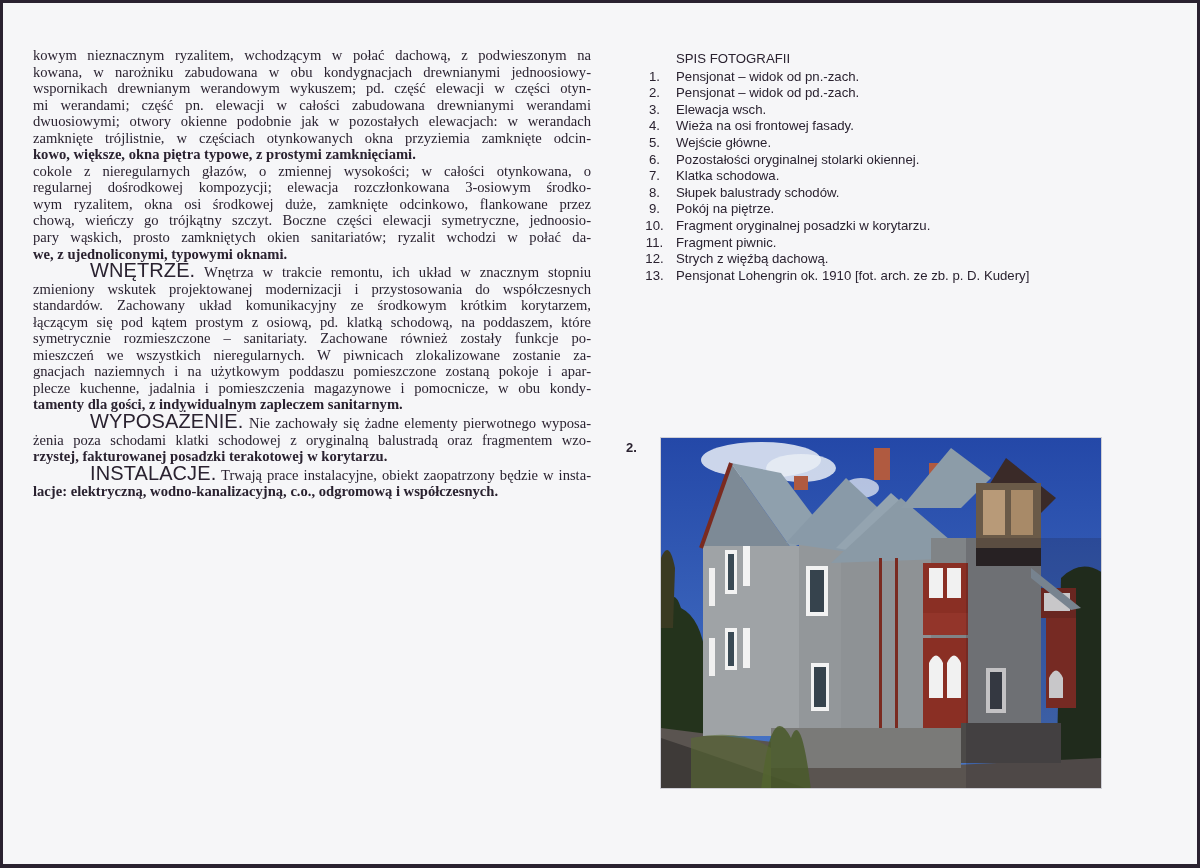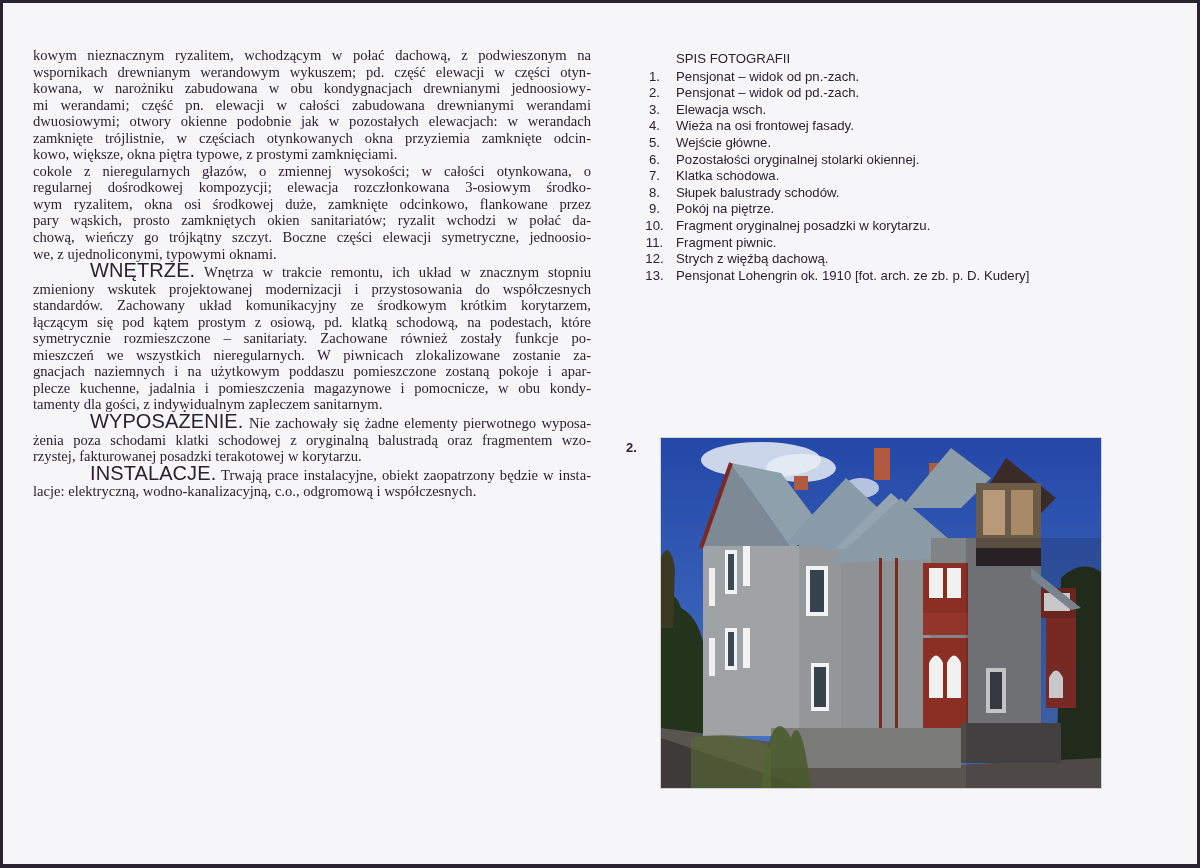--- a/index.html
+++ b/index.html
@@ -12,21 +12,21 @@
     position: absolute; left: 3px; top: 3px; width: 1194px; height: 861px;
     background: #f6f6f8;
   }
   .left-col {
     position: absolute; left: 30px; top: 44px; width: 558px;
     font-family: "Liberation Serif", serif;
     font-size: 14.6px; line-height: 16.55px; color: #2a2230;
     text-align: justify;
   }
   .left-col .ln { display: block; white-space: nowrap; text-align-last: justify; }
-  .left-col .ln.last { text-align-last: left; }
+  .left-col .ln.last { text-align-last: left; font-weight: bold; }
   .indent { padding-left: 57px; }
   .sec-head { font-family: "Liberation Sans", sans-serif; font-size: 20px; letter-spacing: 0.1px; }
   .italic-head { font-style: italic; font-weight: bold; }
   .right-col {
     position: absolute; left: 630px; top: 48px; width: 470px;
     font-family: "Liberation Sans", sans-serif; font-size: 13.2px; color: #2a2230;
     line-height: 16.6px;
   }
   .list-title { padding-left: 43px; margin-bottom: 1px; }
   .list-row { display: flex; }
@@ -41,38 +41,38 @@
   }
   .photo svg { display: block; }
 </style>
 </head>
 <body>
 
 <div class="page">
 
   <div class="left-col">
     <span class="ln">kowym nieznacznym ryzalitem, wchodzącym w połać dachową, z podwieszonym na</span>
+    <span class="ln">kowana, w narożniku zabudowana w obu kondygnacjach drewnianymi jednoosiowy-</span>
     <span class="ln">wspornikach drewnianym werandowym wykuszem; pd. część elewacji w części otyn-</span>
-    <span class="ln">kowana, w narożniku zabudowana w obu kondygnacjach drewnianymi jednoosiowy-</span>
     <span class="ln">mi werandami; część pn. elewacji w całości zabudowana drewnianymi werandami</span>
     <span class="ln">dwuosiowymi; otwory okienne podobnie jak w pozostałych elewacjach: w werandach</span>
     <span class="ln">zamknięte trójlistnie, w częściach otynkowanych okna przyziemia zamknięte odcin-</span>
     <span class="ln last">kowo, większe, okna piętra typowe, z prostymi zamknięciami.</span>
 
     <span class="ln">cokole z nieregularnych głazów, o zmiennej wysokości; w całości otynkowana, o</span>
     <span class="ln">regularnej dośrodkowej kompozycji; elewacja rozczłonkowana 3-osiowym środko-</span>
     <span class="ln">wym ryzalitem, okna osi środkowej duże, zamknięte odcinkowo, flankowane przez</span>
+    <span class="ln">chową, wieńczy go trójkątny szczyt. Boczne części elewacji symetryczne, jednoosio-</span>
     <span class="ln">pary wąskich, prosto zamkniętych okien sanitariatów; ryzalit wchodzi w połać da-</span>
-    <span class="ln">chową, wieńczy go trójkątny szczyt. Boczne części elewacji symetryczne, jednoosio-</span>
     <span class="ln last">we, z ujednoliconymi, typowymi oknami.</span>
 
     <span class="ln indent"><span class="sec-head">WNĘTRZE.</span><span> Wnętrza w trakcie remontu, ich układ w znacznym stopniu</span></span>
     <span class="ln">zmieniony wskutek projektowanej modernizacji i przystosowania do współczesnych</span>
     <span class="ln">standardów. Zachowany układ komunikacyjny ze środkowym krótkim korytarzem,</span>
-    <span class="ln">łączącym się pod kątem prostym z osiową, pd. klatką schodową, na podestach, które</span>
+    <span class="ln">łączącym się pod kątem prostym z osiową, pd. klatką schodową, na poddaszem, które</span>
     <span class="ln">symetrycznie rozmieszczone – sanitariaty. Zachowane również zostały funkcje po-</span>
     <span class="ln">mieszczeń we wszystkich nieregularnych. W piwnicach zlokalizowane zostanie za-</span>
     <span class="ln">gnacjach naziemnych i na użytkowym poddaszu pomieszczone zostaną pokoje i apar-</span>
     <span class="ln">plecze kuchenne, jadalnia i pomieszczenia magazynowe i pomocnicze, w obu kondy-</span>
     <span class="ln last">tamenty dla gości, z indywidualnym zapleczem sanitarnym.</span>
 
     <span class="ln indent"><span class="sec-head">WYPOSAŻENIE.</span><span> Nie zachowały się żadne elementy pierwotnego wyposa-</span></span>
     <span class="ln">żenia poza schodami klatki schodowej z oryginalną balustradą oraz fragmentem wzo-</span>
     <span class="ln last">rzystej, fakturowanej posadzki terakotowej w korytarzu.</span>
 

